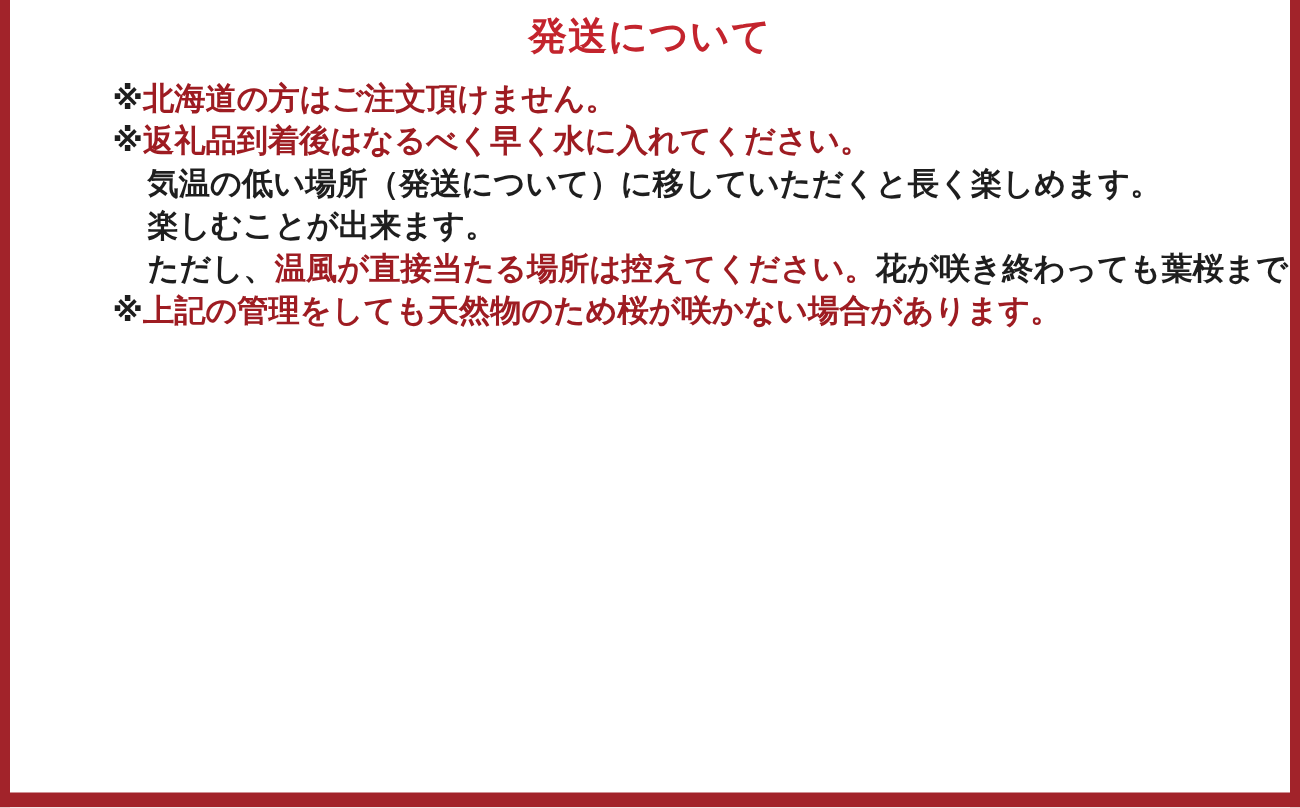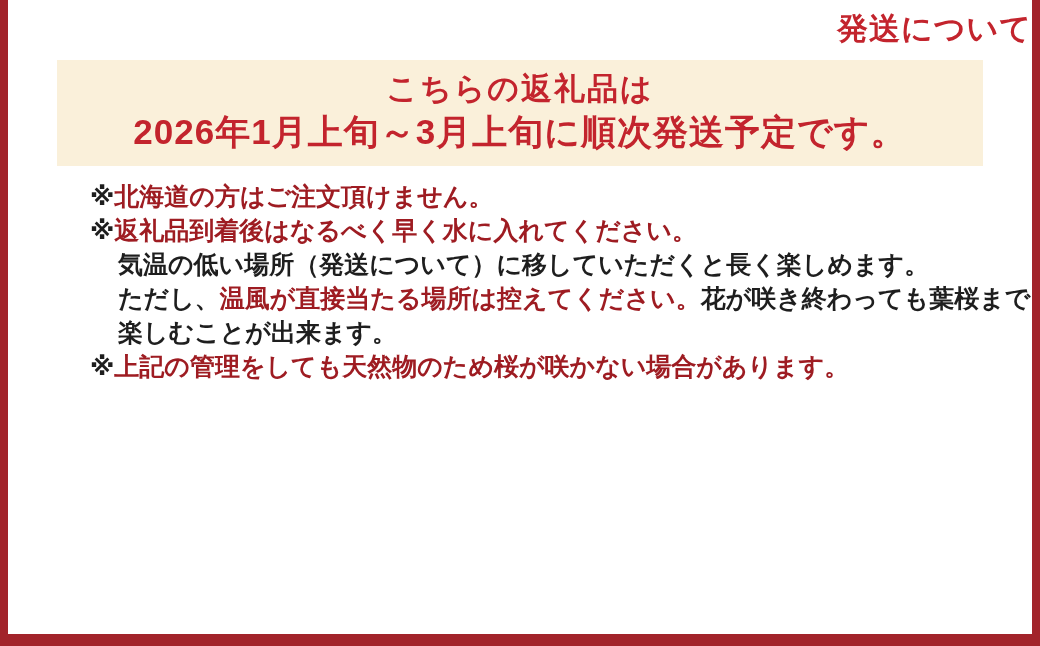--- a/index.html
+++ b/index.html
@@ -37,21 +37,21 @@
     color: #ffffff;
     font-size: 54px;
     font-weight: bold;
     letter-spacing: 2px;
     line-height: 1;
     white-space: nowrap;
   }
 
   .shipping-heading {
     margin-top: 9px;
-    text-align: right;
+    text-align: center;
     color: var(--accent-red);
     font-size: 31px;
     font-weight: bold;
     line-height: 40px;
     letter-spacing: 1px;
   }
 
   .notice-box {
     width: 926px;
     margin: 11px auto 0;
@@ -96,28 +96,24 @@
   }
 </style>
 </head>
 <body>
 
 <div class="frame">
 
 
   <h2 class="shipping-heading">発送について</h2>
 
-  <div class="notice-box">
-    <p class="box-line1">こちらの返礼品は</p>
-    <p class="box-line2">2026年1月上旬～3月上旬に順次発送予定です。</p>
-  </div>
 
   <div class="notes">
       <div class="note-line"><span class="black">※</span><span class="red">北海道の方はご注文頂けません。</span></div>
       <div class="note-line"><span class="black">※</span><span class="red">返礼品到着後はなるべく早く水に入れてください。</span></div>
       <div class="note-line indent"><span class="black">気温の低い場所（発送について）に移していただくと長く楽しめます。</span></div>
+      <div class="note-line indent"><span class="black">楽しむことが出来ます。</span></div>
       <div class="note-line indent"><span class="black">ただし、</span><span class="red">温風が直接当たる場所は控えてください。</span><span class="black">花が咲き終わっても葉桜まで</span></div>
-      <div class="note-line indent"><span class="black">楽しむことが出来ます。</span></div>
       <div class="note-line"><span class="black">※</span><span class="red">上記の管理をしても天然物のため桜が咲かない場合があります。</span></div>
     </div>
 
   <div class="bottom-bar"></div>
 </div>
 
 </body></html>

